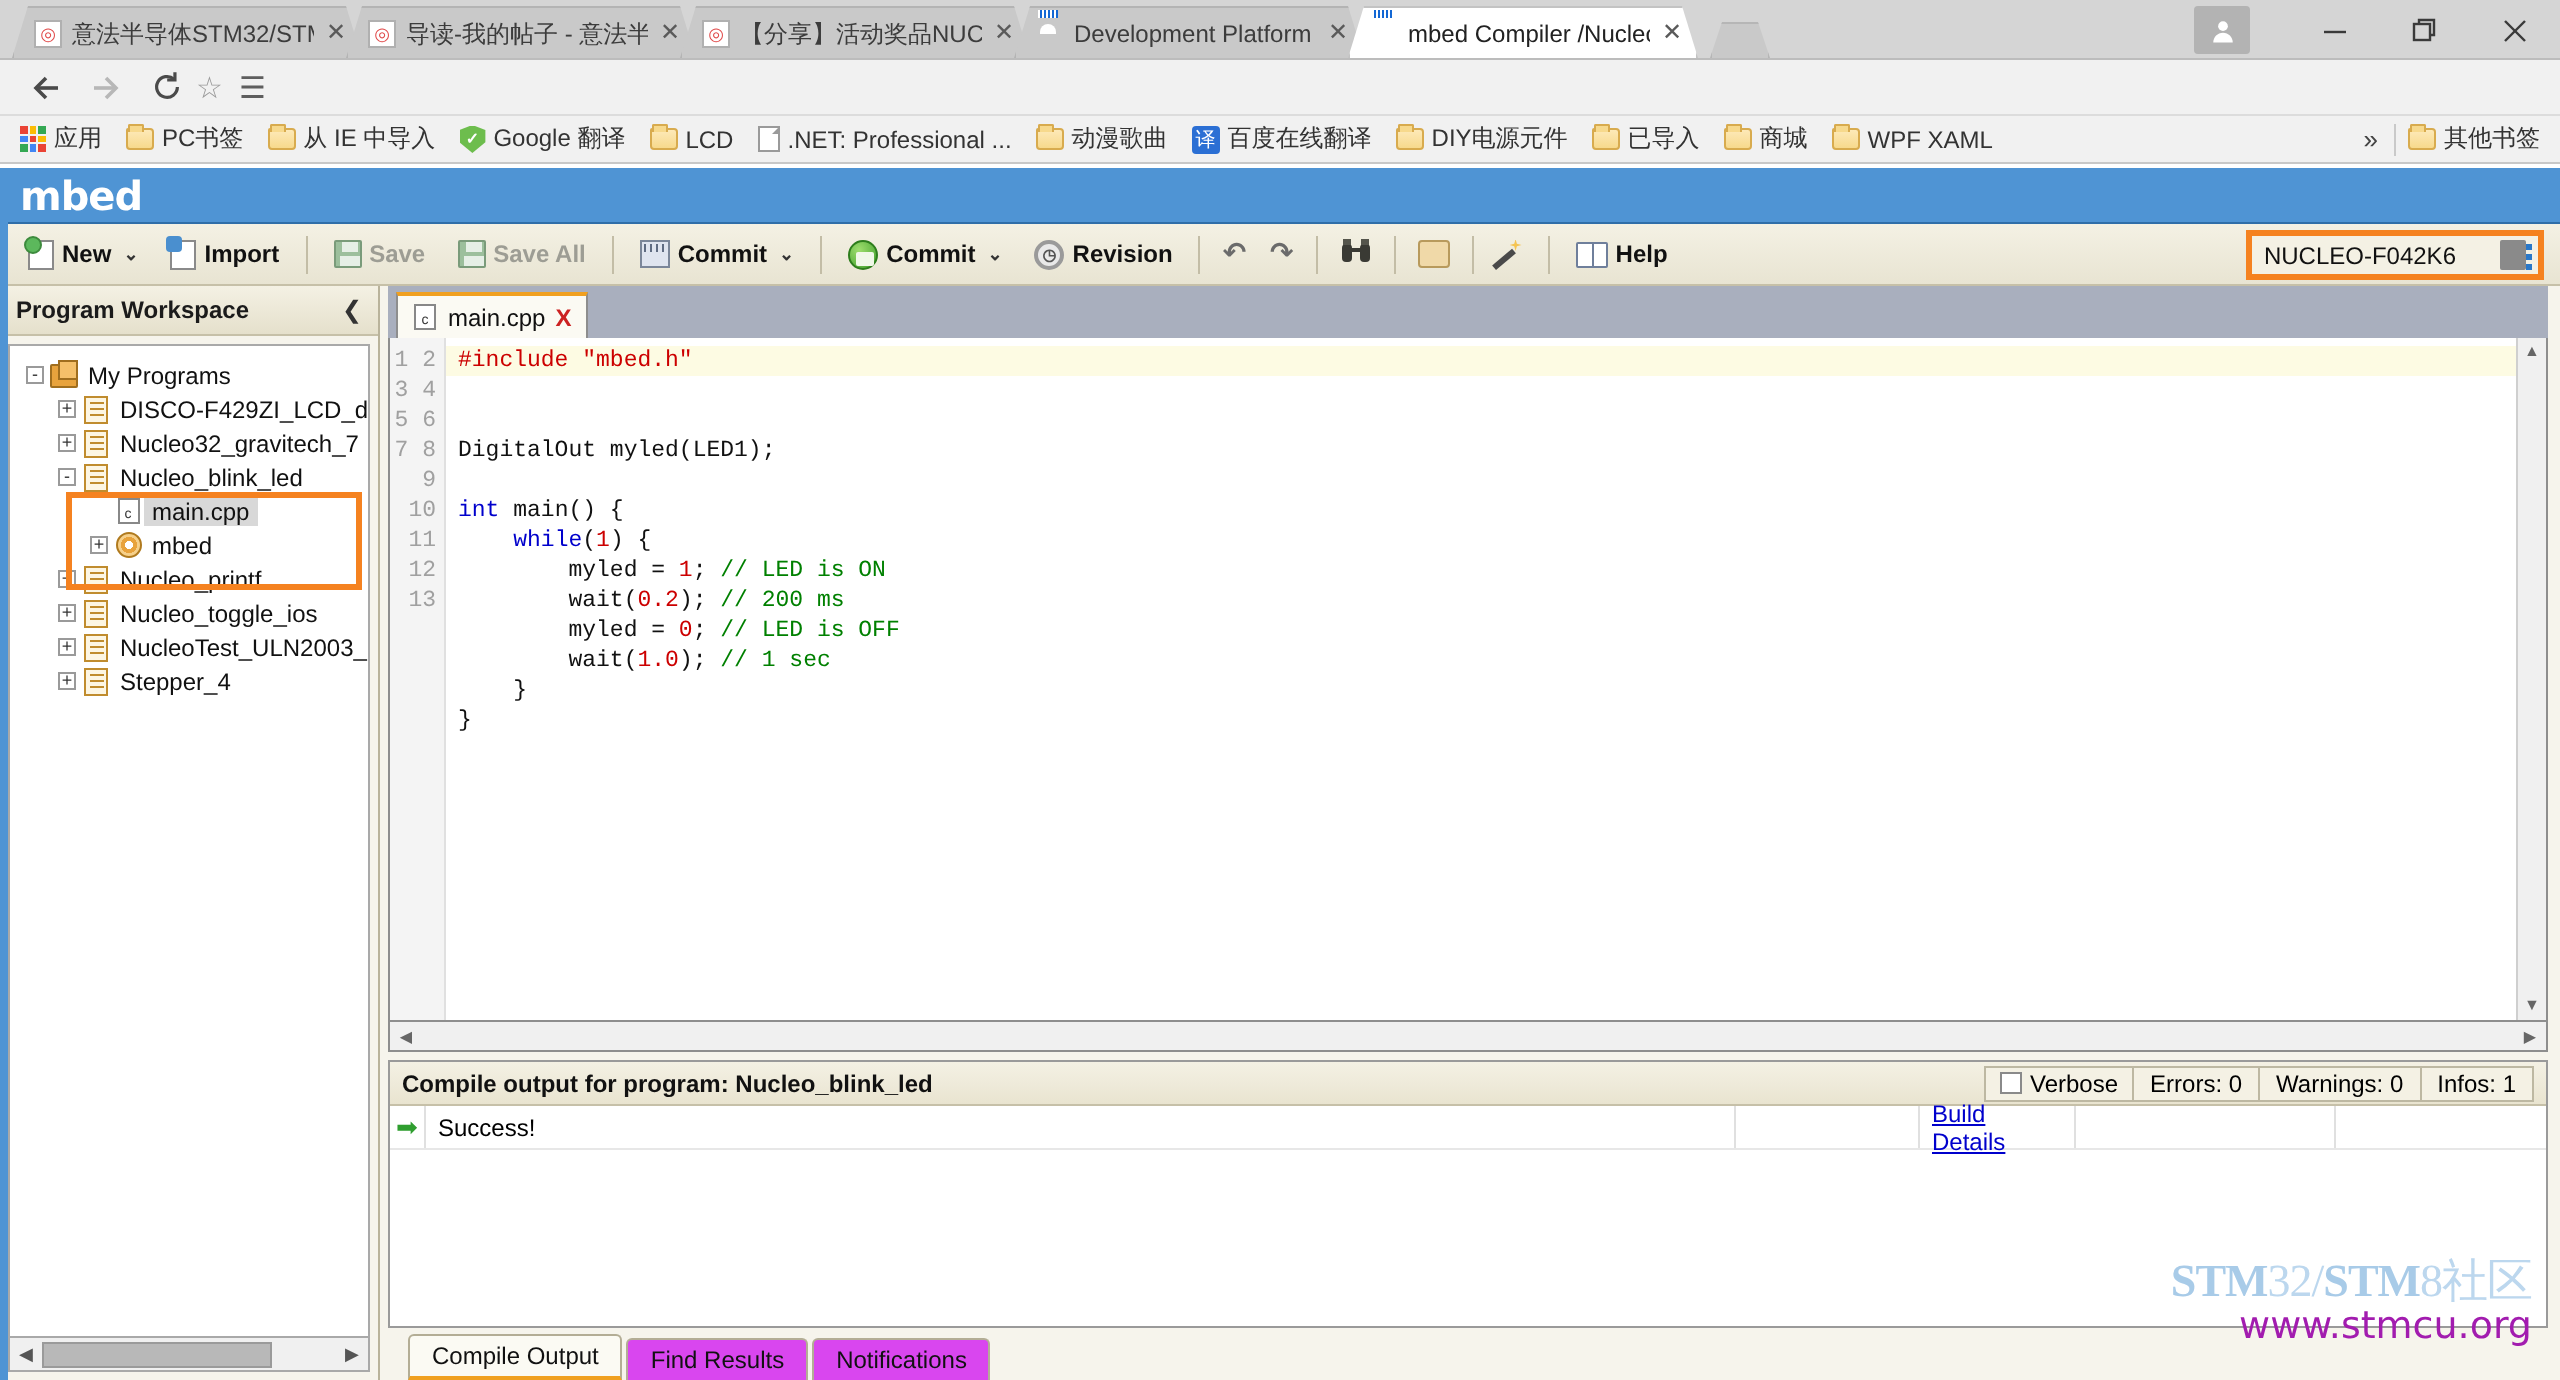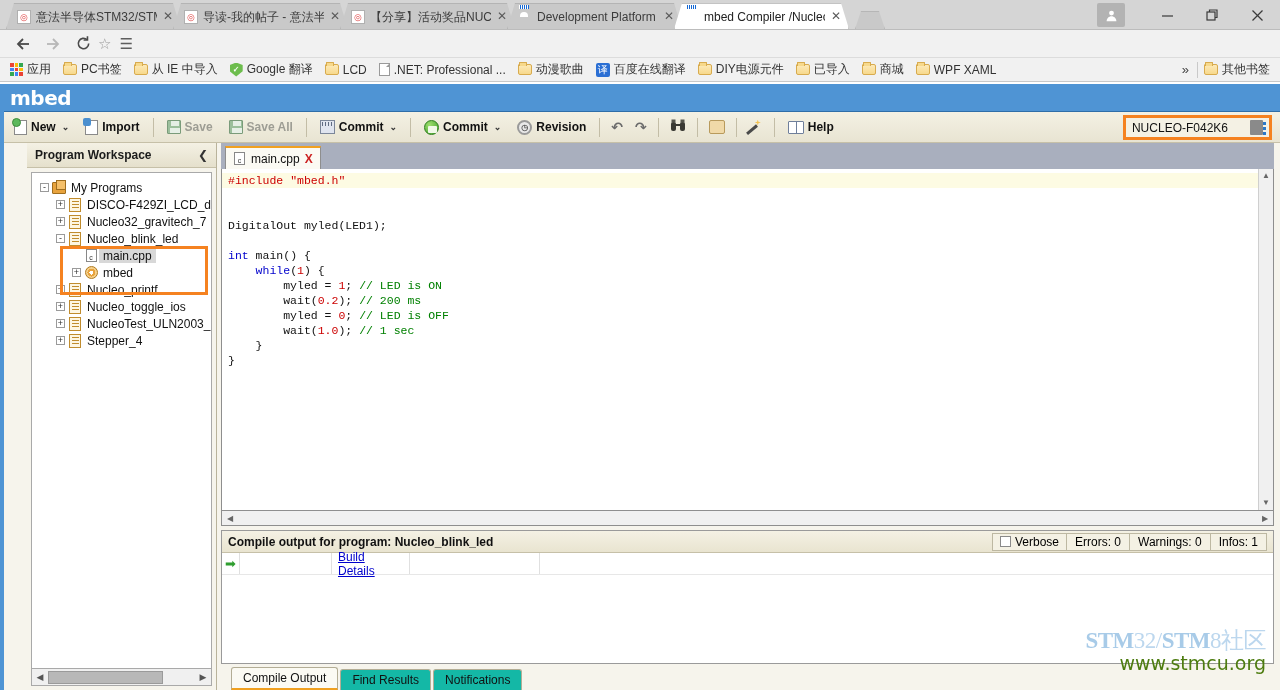--- a/index.html
+++ b/index.html
@@ -172,21 +172,21 @@
     position:absolute; right:8px; top:3px; height:25px;
     border:3px solid #f58220; background:#f4f1e4; display:flex;
     align-items:center; gap:22px; padding:0 6px;
   }
   .target-name { font-size:12px; color:#111; white-space:nowrap; }
   .ico-board{width:13px;height:15px;background:#8a8a8a;position:relative;border-radius:1px;}
   .ico-board::after{content:"";position:absolute;right:-3px;top:2px;width:3px;height:3px;background:#2a78c8;
     box-shadow:0 5px 0 #2a78c8, 0 10px 0 #2a78c8;}
 
   
-  .workarea { position:absolute; left:0; top:59px; right:0; bottom:0; display:flex;margin-left:27px; }
+  .workarea { position:absolute; left:0; top:59px; right:0; bottom:0; display:flex; }
 
   .sidebar { width:190px; background:#f6f4ec; display:flex; flex-direction:column;
              border-right:1px solid #b9b39b; }
   .ws-header { height:25px; background:linear-gradient(#f4f1e4,#e5e0cc); border-bottom:1px solid #c6c0a8;
                display:flex; align-items:center; padding:0 8px; }
   .ws-title { font-size:12px; font-weight:bold; color:#1b1b1b; }
   .ws-collapse { margin-left:auto; font-size:12px; color:#333; }
   .tree-wrap { flex:1 1 auto; background:#fff; margin:4px 4px 0 4px; border:1px solid #a9a9a9;
                overflow:hidden; position:relative; }
   .tree { padding:6px 0 0 6px; }
@@ -258,28 +258,28 @@
   .counter { padding:1px 8px; border:1px solid #bdb8a2; border-left:none; font-size:12px; background:#f4f1e4; }
   .out-cols { height:21px; background:#f4f1e4; border-bottom:1px solid #c6c0a8; display:flex; align-items:stretch; font-size:12px; }
   .ocol { border-right:1px solid #c9c3ab; display:flex; align-items:center; padding:0 6px; position:relative; overflow:hidden; }
   .ocol .sub { position:absolute; left:6px; top:13px; font-size:12px; color:#111; }
   .out-rows { flex:1 1 auto; background:#fff; }
   .orow { height:22px; display:flex; align-items:stretch; font-size:12px; border-bottom:1px solid #e7e7e7; }
   .ocell { border-right:1px solid #e0e0e0; display:flex; align-items:center; padding:0 6px; }
   .arrow-ok { color:#2f9e2f; font-size:13px; }
   .link { color:#0000cc; text-decoration:underline; }
   .out-tabs { height:26px; display:flex; align-items:flex-end; padding-left:10px; gap:2px; }
-  .otab { height:21px; background:#14b8a6; border:1px solid #b3ad95; border-bottom:none;
+  .otab { height:21px; background:#d946ef; border:1px solid #b3ad95; border-bottom:none;
           border-radius:3px 3px 0 0; padding:0 11px; display:flex; align-items:center; font-size:12px; color:#111; }
   .otab.active { background:#fbfaf3; border-bottom:2px solid #f0a020; height:23px; }
 
   .watermark { position:absolute; right:14px; bottom:17px; text-align:right; pointer-events:none; }
   .wm1 { font-family:Liberation Serif, serif; font-size:23px; font-weight:bold; color:#a8cbe8; letter-spacing:-0.5px; line-height:24px; }
   .wm1 .lt { font-weight:normal; color:#bcd7ee; }
-  .wm2 { font-family:"DejaVu Sans", sans-serif; font-size:19px; color:#4d7c0f; line-height:20px; }
+  .wm2 { font-family:"DejaVu Sans", sans-serif; font-size:19px; color:#a21caf; line-height:20px; }
 
   .blue-edge { position:absolute; left:0; top:84px; width:4px; height:606px; background:#4f94d4; }
 </style>
 </head>
 <body>
 
 <div id="browser">
 
   <div class="tabstrip">
 
@@ -651,20 +651,33 @@
             <div class="ed-tab">
               <span class="t-ico" style="width:13px;flex:0 0 13px;">
                   <span class="ico-cpp">c</span>
                 </span>
               <span>main.cpp</span>
               <span class="x">X</span>
             </div>
           </div>
 
           <div class="ed-body">
+            <div class="gutter"><span>1
+2
+3
+4
+5
+6
+7
+8
+9
+10
+11
+12
+13</span></div>
             <div class="code"><span class="ln1"><span class="cm-pre">#include</span> <span class="cm-str">"mbed.h"</span></span>
 
 DigitalOut myled(LED1);
 
 <span class="cm-kw">int</span> main() {
     <span class="cm-kw">while</span>(<span class="cm-num">1</span>) {
         myled = <span class="cm-num">1</span>; <span class="cm-com">// LED is ON</span>
         wait(<span class="cm-num">0.2</span>); <span class="cm-com">// 200 ms</span>
         myled = <span class="cm-num">0</span>; <span class="cm-com">// LED is OFF</span>
         wait(<span class="cm-num">1.0</span>); <span class="cm-com">// 1 sec</span>
@@ -698,20 +711,21 @@
                 <span class="counter">Infos: 1</span>
               </div>
             </div>
 
 
             <div class="out-rows">
               <div class="orow">
                 <span class="ocell" style="width:18px;padding:0;justify-content:center;">
                   <span class="arrow-ok">➡</span>
                 </span>
+                <span class="ocell" style="width:655px;">Success!</span>
                 <span class="ocell" style="width:92px;"></span>
                 <span class="ocell" style="width:78px;justify-content:flex-start;">
                   <span class="link">Build Details</span>
                 </span>
                 <span class="ocell" style="width:130px;"></span>
                 <span class="ocell" style="flex:1 1 auto;border-right:none;"></span>
               </div>
             </div>
           </div>
 

